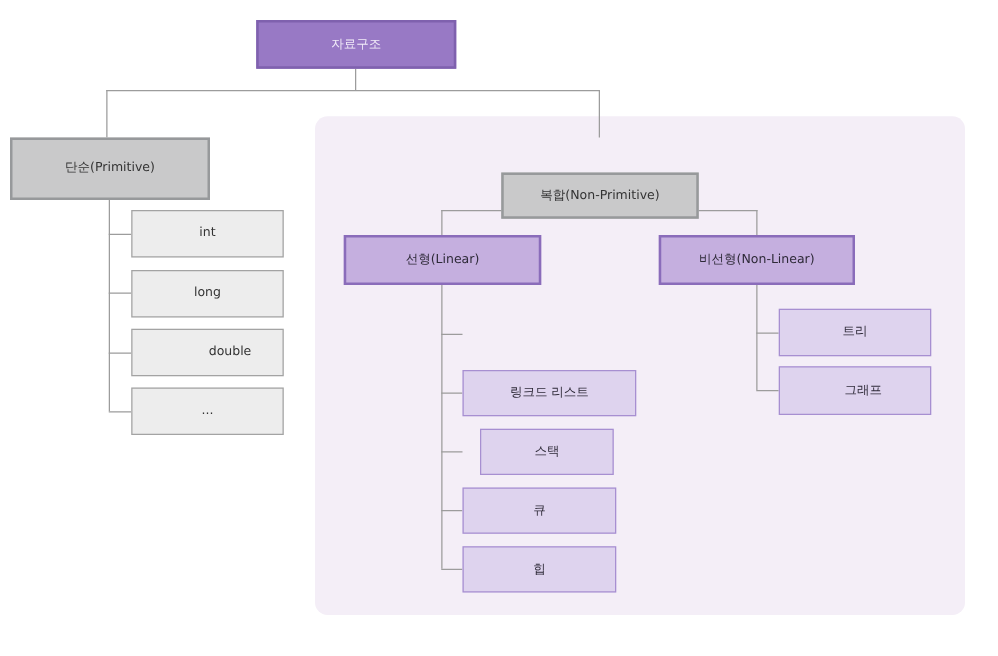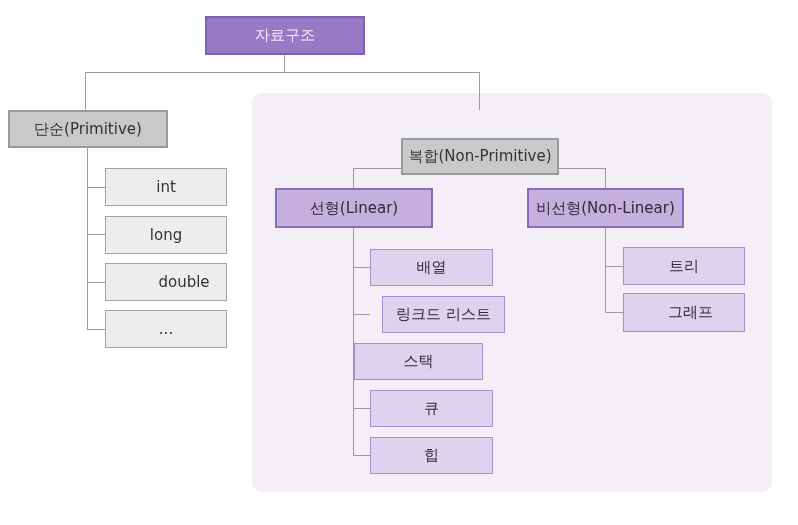--- a/index.html
+++ b/index.html
@@ -11,21 +11,21 @@
     --panel-bg:#f4eef7; --line:#9c9c9c; --text-dark:#333333;
   }
   html,body{margin:0;padding:0;background:#ffffff;}
   body{width:798px;height:525px;font-family:"DejaVu Sans","Liberation Sans",sans-serif;}
   .canvas{position:relative;width:798px;height:525px;overflow:hidden;background:#ffffff;}
   .panel{position:absolute;left:252px;top:93px;width:520px;height:399px;background:var(--panel-bg);border-radius:10px;}
   .line{position:absolute;background:var(--line);}
   .line.h{height:1px;}
   .line.v{width:1px;}
   .node{position:absolute;box-sizing:border-box;display:flex;align-items:center;justify-content:center;
-        font-size:15px;color:var(--text-dark);text-align:center;line-height:1;}
+        font-size:10px;color:var(--text-dark);text-align:center;line-height:1;}
   .node.root{background:var(--root-fill);border:2px solid var(--root-border);color:var(--root-text);}
   .node.gray{background:var(--gray-fill);border:2px solid var(--gray-border);}
   .node.purple{background:var(--purple-fill);border:2px solid var(--purple-border);color:#2e2a38;}
   .node.lpurple{background:var(--light-purple-fill);border:1.5px solid var(--light-purple-border);color:#2e2a38;}
   .node.lgray{background:var(--light-gray-fill);border:1.5px solid var(--light-gray-border);}
 </style>
 </head>
 <body>
 
 <div class="canvas">
@@ -54,35 +54,34 @@
   <div class="line h" style="left:353px;top:361px;width:17px;"></div>
   <div class="line h" style="left:353px;top:408px;width:17px;"></div>
   <div class="line h" style="left:353px;top:455px;width:17px;"></div>
 
   <div class="line v" style="left:605px;top:228px;height:84px;"></div>
   <div class="line h" style="left:605px;top:266px;width:18px;"></div>
   <div class="line h" style="left:605px;top:312px;width:18px;"></div>
 
   <div class="node root" style="left:205px;top:16px;width:160px;height:39px;">자료구조</div>
 
-  <div class="node gray" style="left:8px;top:110px;width:160px;height:38px;">단순(Primitive)</div>
+  <div class="node gray" style="left:8px;top:110px;width:160px;height:50px;">단순(Primitive)</div>
 
   <div class="node gray" style="left:401px;top:110px;width:158px;height:37px;margin-top:28px;">복합(Non-Primitive)</div>
 
   <div class="node purple" style="left:275px;top:188px;width:158px;height:40px;">선형(Linear)</div>
 
   <div class="node purple" style="left:527px;top:188px;width:157px;height:40px;">비선형(Non-Linear)</div>
 
   <div class="node lgray" style="left:105px;top:168px;width:122px;height:38px;">int</div>
   <div class="node lgray" style="left:105px;top:216px;width:122px;height:38px;">long</div>
   <div class="node lgray" style="left:105px;top:263px;width:122px;height:38px;padding-left:36px;">double</div>
   <div class="node lgray" style="left:105px;top:310px;width:122px;height:38px;">...</div>
 
-  <div class="node lpurple" style="left:370px;top:249px;width:123px;height:37px;">배열</div>
-  <div class="node lpurple" style="left:370px;top:296px;width:123px;height:37px;margin-left:12px;">링크드 리스트</div>
-  <div class="node lpurple" style="left:354px;top:343px;width:129px;height:37px;">스택</div>
+  <div class="node lpurple" style="left:370px;top:296px;width:139px;height:37px;">링크드 리스트</div>
+  <div class="node lpurple" style="left:384px;top:343px;width:107px;height:37px;">스택</div>
   <div class="node lpurple" style="left:370px;top:390px;width:123px;height:37px;">큐</div>
   <div class="node lpurple" style="left:370px;top:437px;width:123px;height:37px;">힙</div>
 
   <div class="node lpurple" style="left:623px;top:247px;width:122px;height:38px;">트리</div>
   <div class="node lpurple" style="left:623px;top:293px;width:122px;height:39px;padding-left:13px;">그래프</div>
 
 </div>
 
 </body></html>

